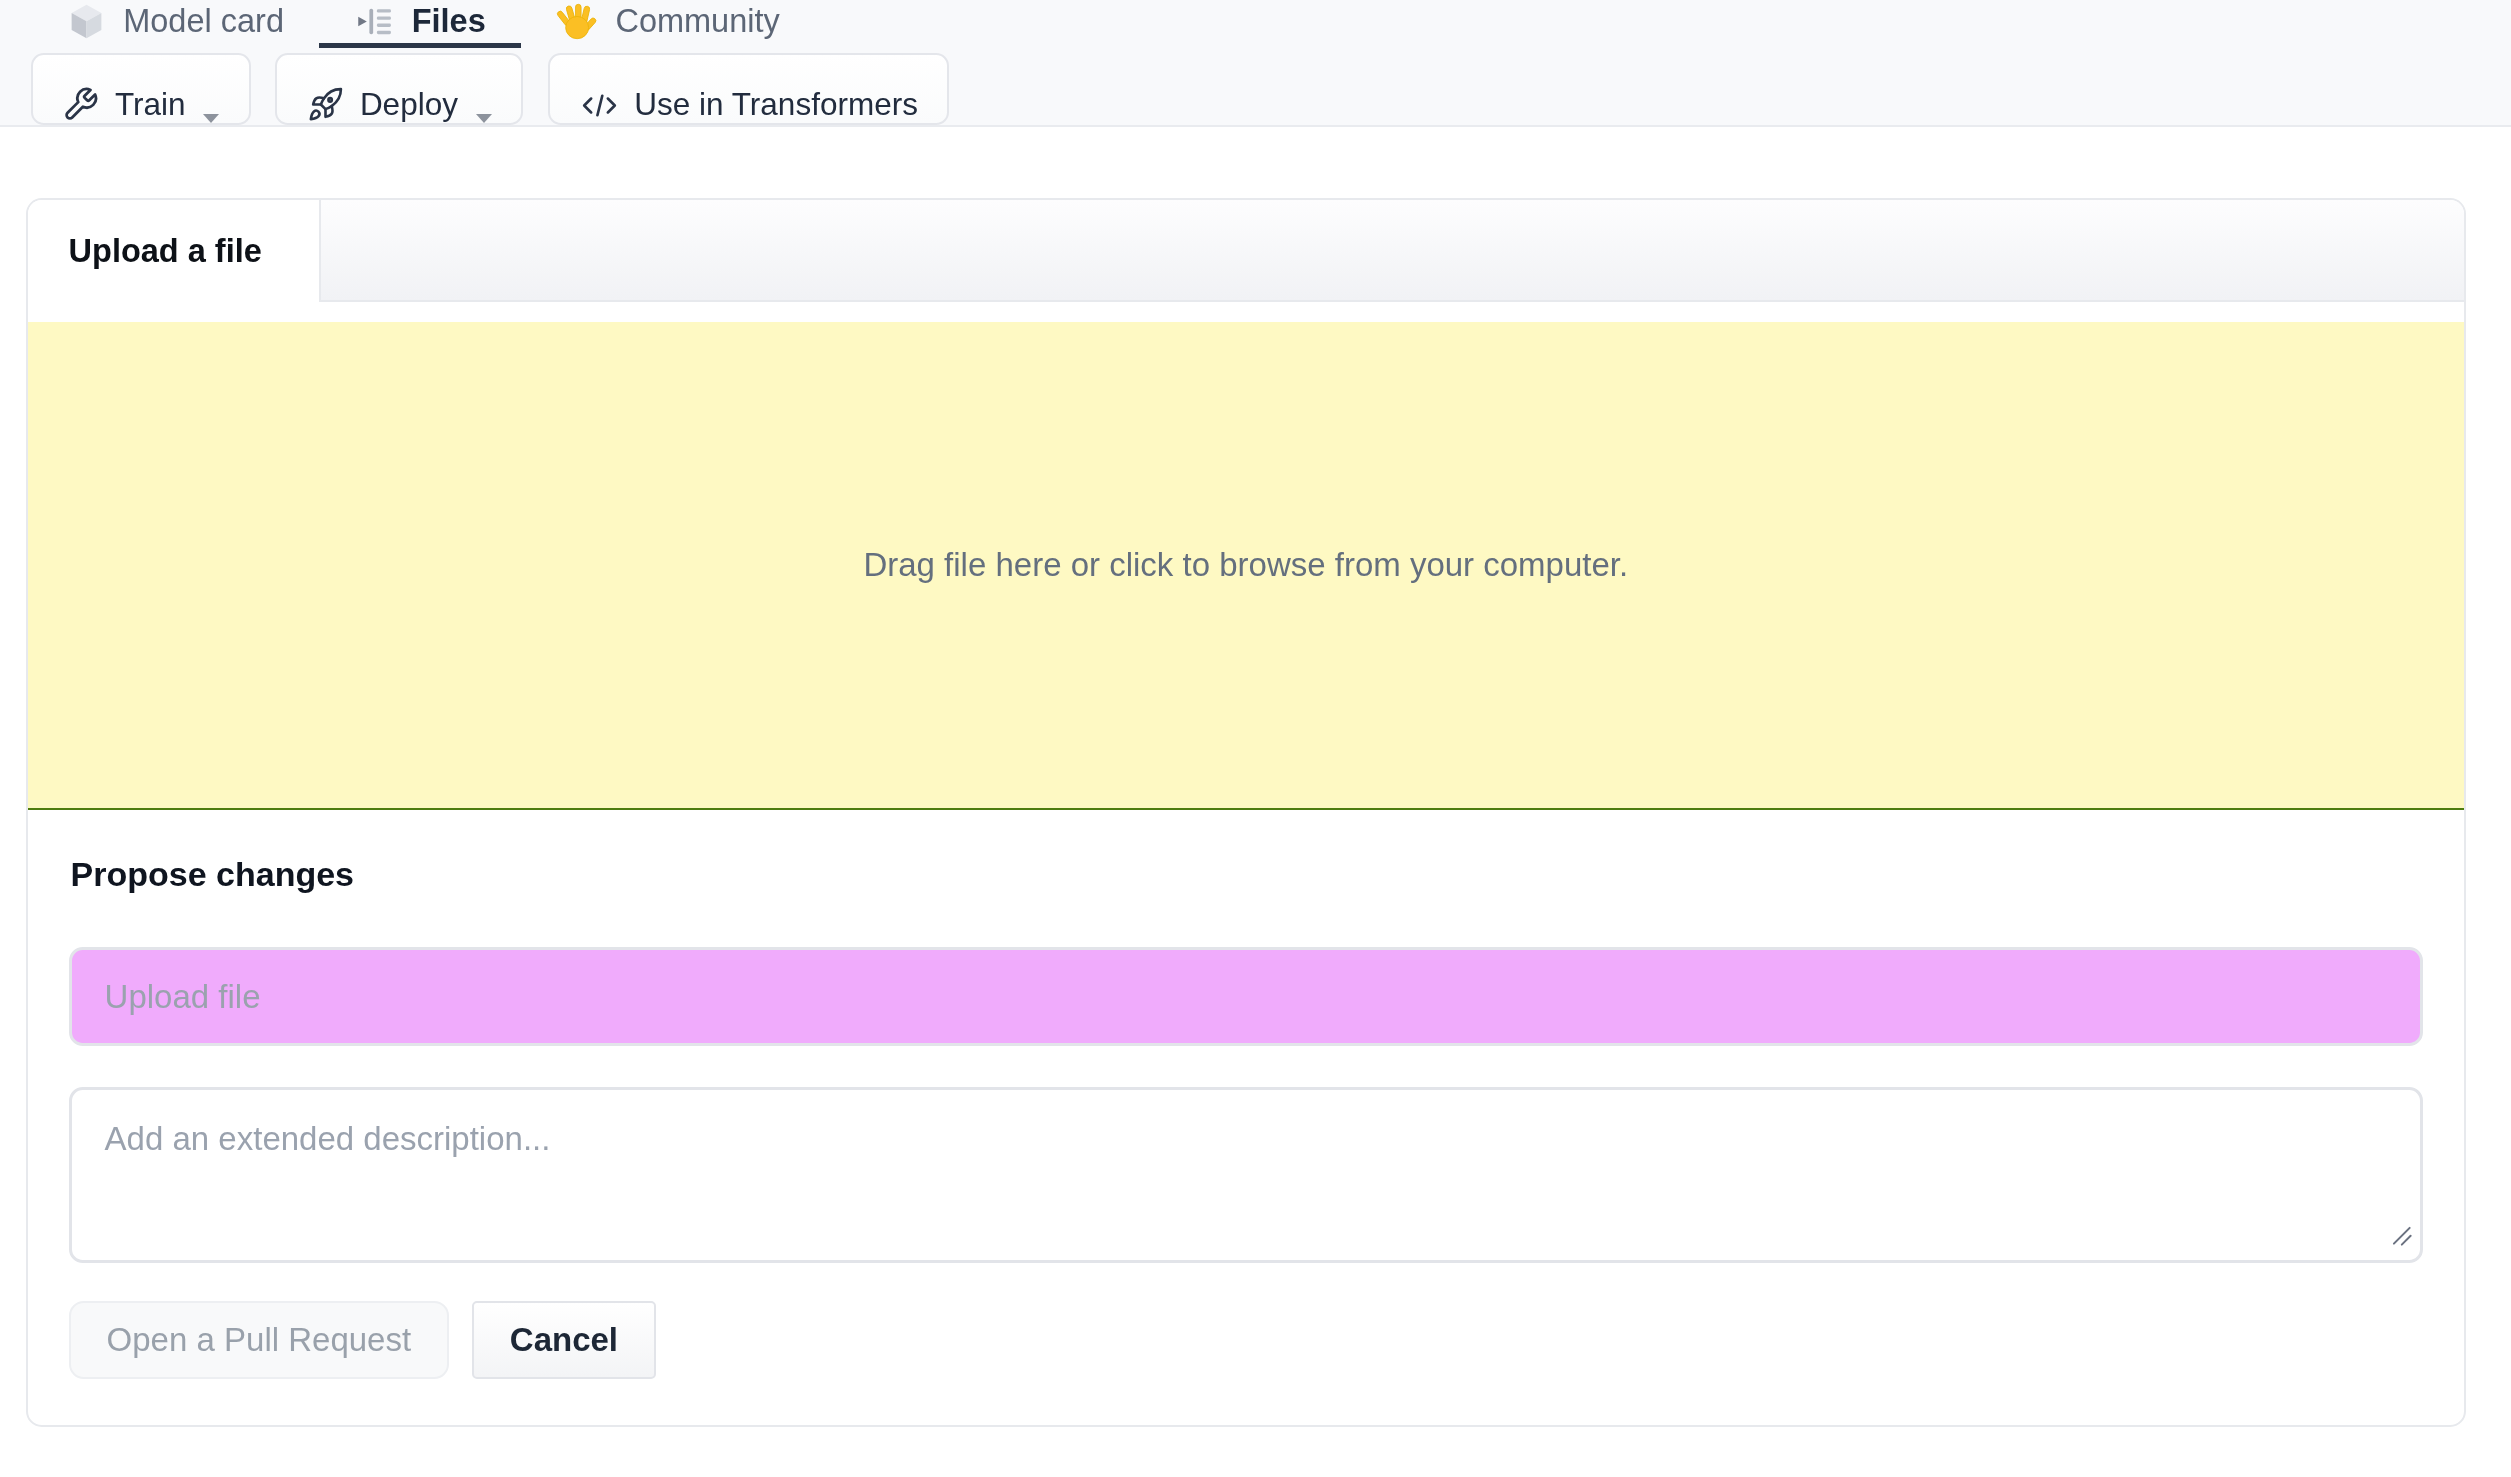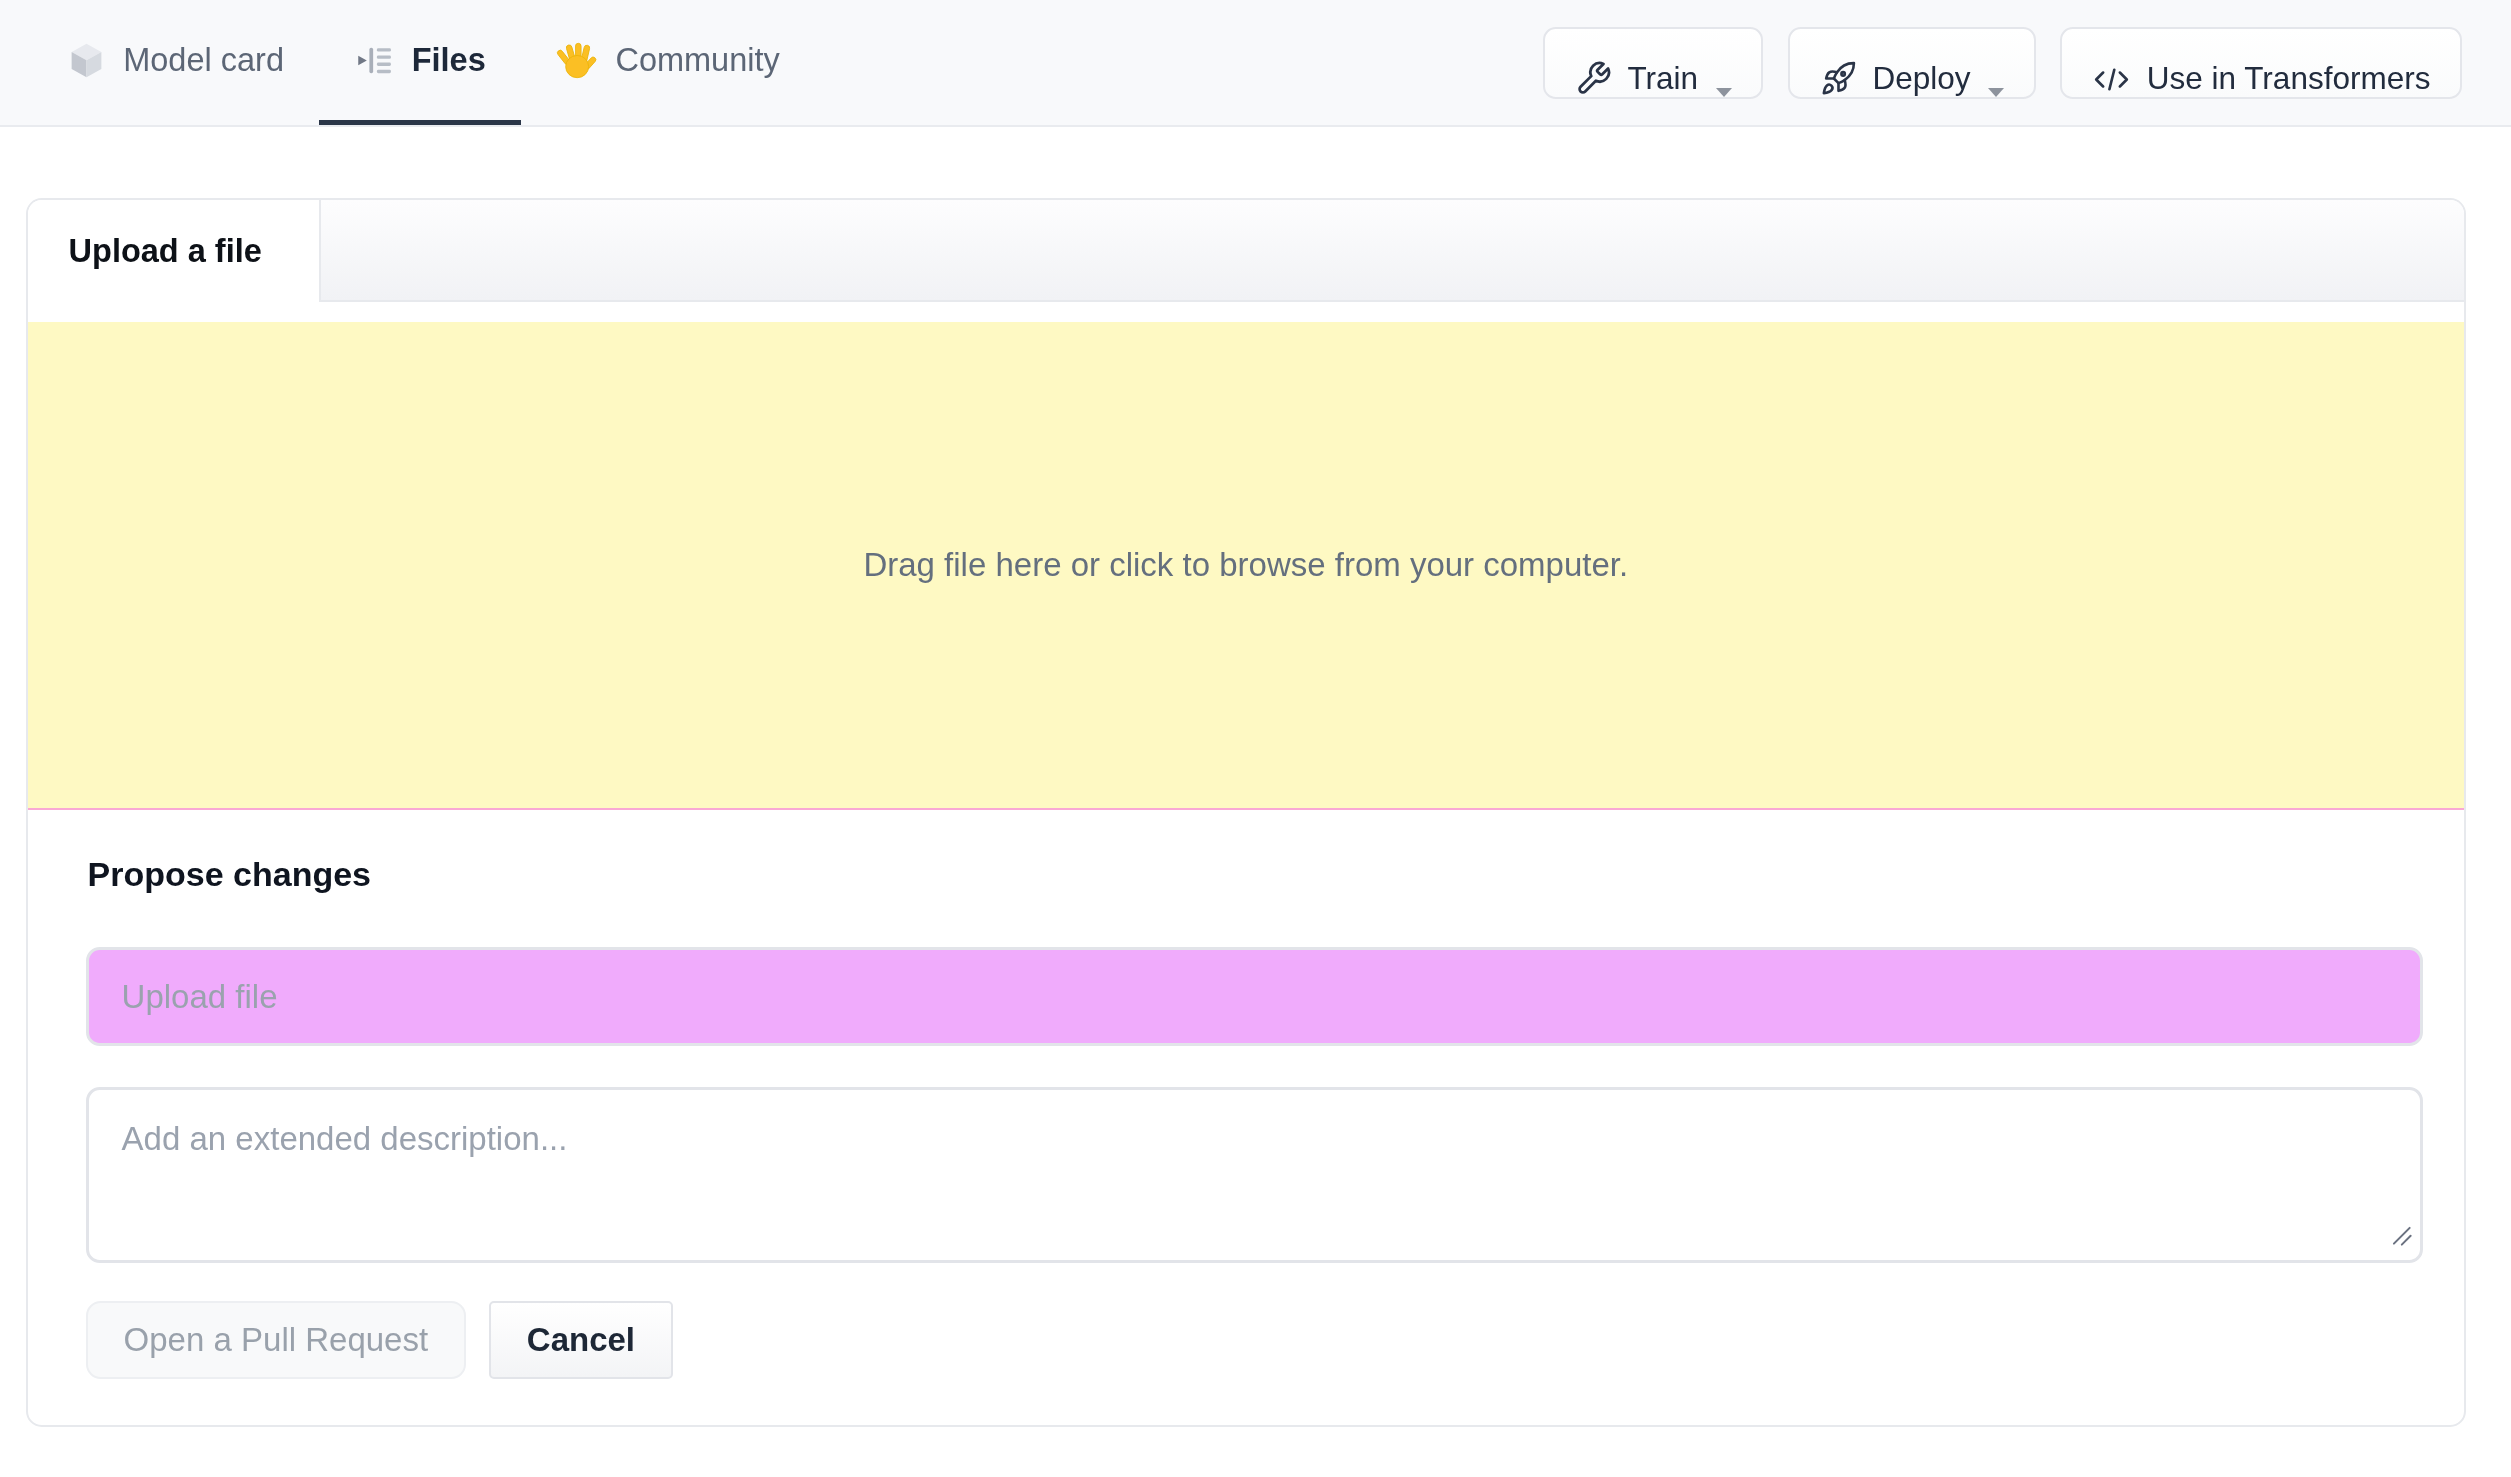--- a/index.html
+++ b/index.html
@@ -13,20 +13,21 @@
 
   
   .topnav {
     height: 127px;
     background: #f8f9fb;
     border-bottom: 2px solid #e9ebef;
     display: flex;
     align-items: stretch;
     justify-content: space-between;
     padding: 0 50px 0 30.5px;
+    flex-direction: column;
   }
   .tabs { display: flex; align-items: stretch; }
   .tab {
     display: flex; align-items: center; gap: 16.7px;
     padding: 0 35px;
     font-size: 32.5px; color: #5c6676;
     border-bottom: 5.9px solid transparent;
     cursor: pointer; white-space: nowrap;
   }
   .tab.active {
@@ -90,22 +91,22 @@
   .dropzone {
     height: 486px;
     display: flex; align-items: center; justify-content: center;
     background: #fef9c3;
     cursor: pointer;
     margin-top: 20px;
   }
   .dropzone-text { font-size: 33px; color: #646f7e; }
 
   .propose {
-    border-top: 2px solid #f9a8d4;
-    padding: 45px 41px 46px 58px;
+    border-top: 2px solid #4d7c0f;
+    padding: 45px 41px 46px 41px;
     border-bottom-left-radius: 13.8px;
     border-bottom-right-radius: 13.8px;
   }
   .propose-heading {
     font-size: 34px; font-weight: bold; color: #0f1520;
     margin: 0 0 53px 2px;
   }
   .file-input {
     width: 100%; height: 99px;
     border: 3px solid #e2e4e9;

